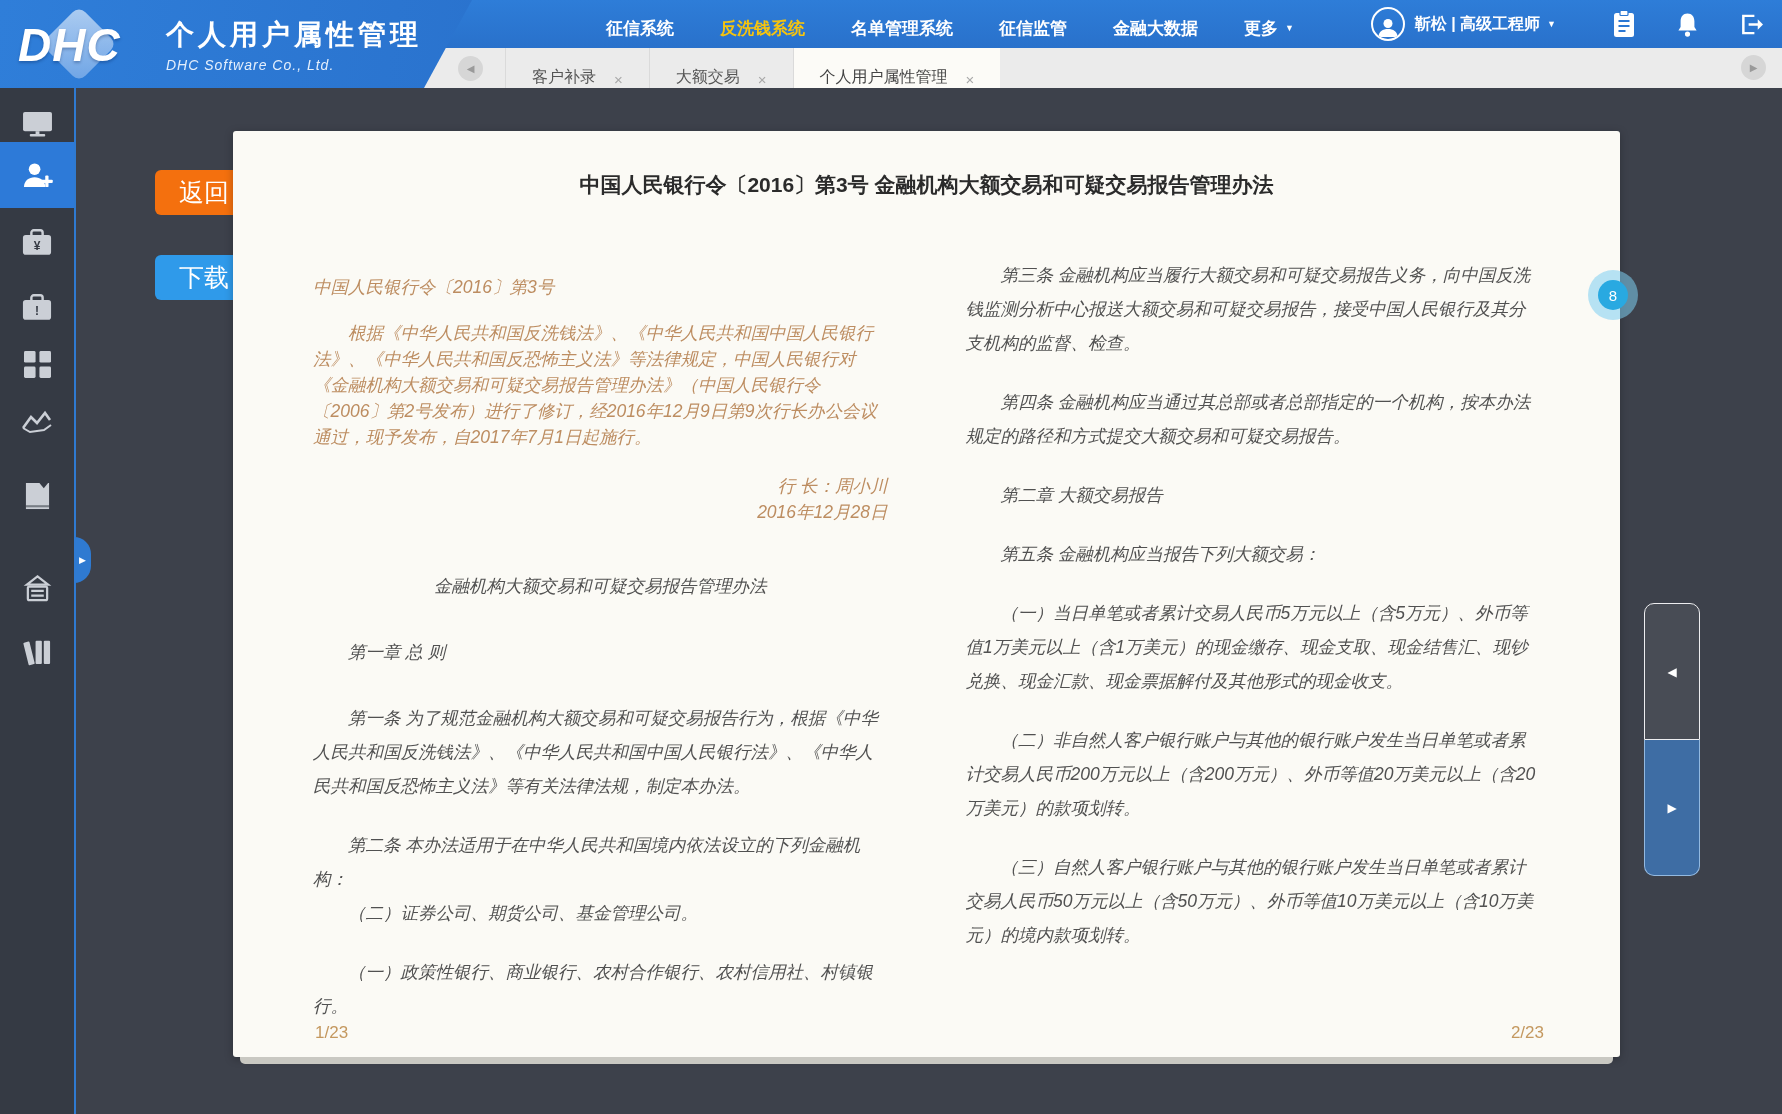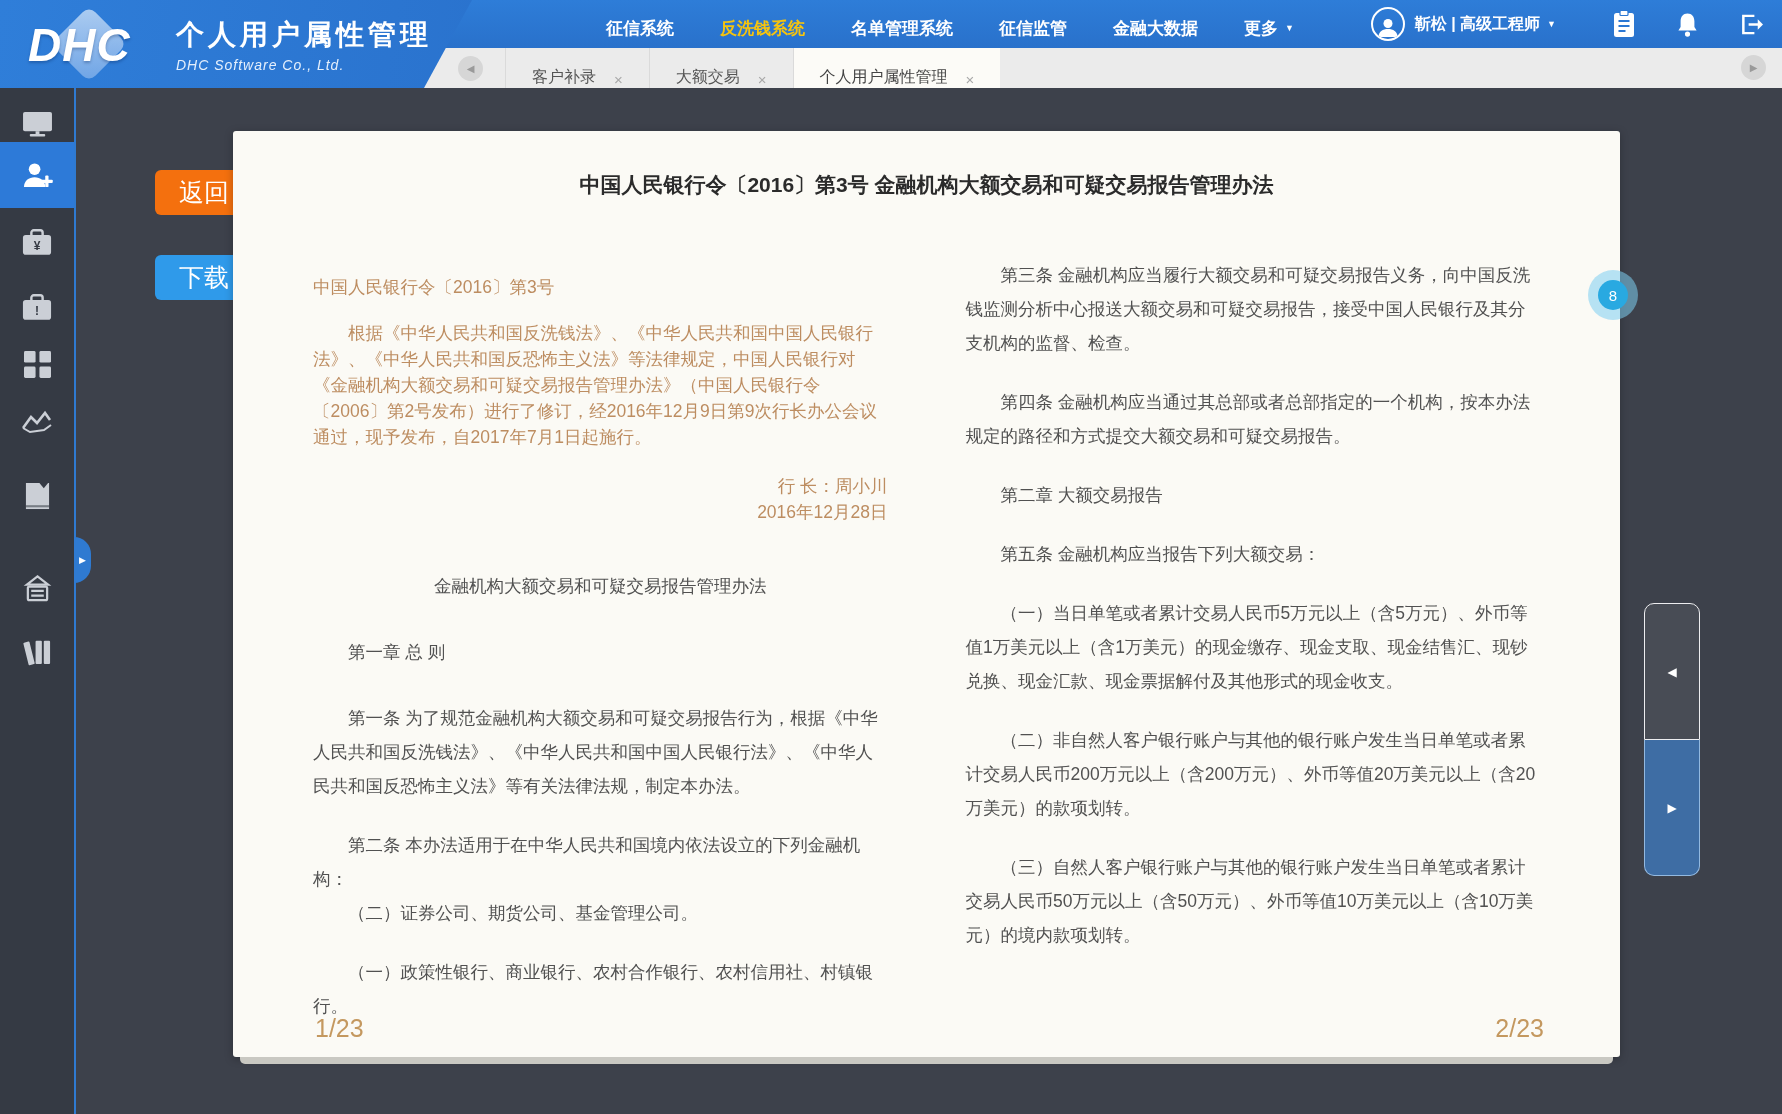--- a/index.html
+++ b/index.html
@@ -17,21 +17,21 @@
   .avatar{width:34px;height:34px;border-radius:50%;border:2.5px solid #fff;display:flex;align-items:flex-end;justify-content:center;overflow:hidden;box-sizing:border-box;}
   .user-name{color:#fff;font-size:16px;font-weight:bold;margin-left:10px;white-space:nowrap;}
   .hdr-btn{background:none;border:none;padding:0;cursor:pointer;display:flex;align-items:center;}
   .hdr-btn.clip{margin-left:56px;} .hdr-btn.bell{margin-left:40px;} .hdr-btn.out{margin-left:40px;}
 
   
   .logo-block{position:absolute;top:0;left:0;width:472px;height:88px;z-index:6;
               background:linear-gradient(100deg,#2f7ed9,#2a73ce);
               clip-path:polygon(0 0,100% 0,calc(100% - 48px) 100%,0 100%);
               display:flex;align-items:center;}
-  .logo{position:relative;width:146px;height:72px;margin-left:26px;flex:none;}
+  .logo{position:relative;width:146px;height:72px;margin-left:16px;flex:none;}
   .diamond{position:absolute;left:36px;top:9px;width:54px;height:54px;transform:rotate(45deg);
            background:linear-gradient(135deg,#d8e8fa,#83b1ea);opacity:.75;border-radius:9px;}
   .logo-text{position:absolute;left:2px;top:10px;font-size:46px;font-style:italic;font-weight:900;
              color:#fff;letter-spacing:1px;text-shadow:0 2px 3px rgba(0,30,80,.3);}
   .company{display:flex;flex-direction:column;margin-left:4px;}
   .company-cn{color:#fff;font-size:28px;font-weight:bold;letter-spacing:4px;white-space:nowrap;}
   .company-en{color:#e4effc;font-size:14px;font-style:italic;letter-spacing:1px;margin-top:3px;}
 
   
   .tabbar{position:absolute;top:48px;left:0;right:0;height:40px;background:#ebebeb;z-index:4;
@@ -63,31 +63,31 @@
        font-size:25px;display:flex;align-items:center;justify-content:center;cursor:pointer;z-index:1;
        font-family:inherit;}
   .btn-back{top:82px;background:#f4700e;}
   .btn-download{top:167px;background:#2f9aea;}
 
   .page{position:absolute;left:157px;top:43px;width:1387px;height:926px;background:#fbfaf5;
         border-radius:3px;z-index:2;box-shadow:0 2px 8px rgba(0,0,0,.25);}
   .page::after{content:"";position:absolute;left:7px;right:7px;bottom:-7px;height:7px;
                background:#c9c8c2;border-radius:0 0 5px 5px;}
   .doc-title{margin:40px 60px 0;text-align:center;font-size:21px;font-weight:bold;color:#2b2b2b;}
-  .columns{display:flex;gap:78px;padding:0 80px;margin-top:39px;}
+  .columns{display:flex;gap:78px;padding:0 80px;margin-top:39px;font-style:italic;}
   .col{flex:1;font-size:17.5px;line-height:34px;color:#515151;}
   .col-left{padding-top:36px;} .col-right{padding-top:20px;}
   .para{margin:25px 0 0;text-indent:2em;}
   .para:first-child{margin-top:0;}
   .tan{color:#bd8d61;line-height:26px;}
   .no-indent{text-indent:0;}
   .right-al{text-align:right;text-indent:0;}
   .center-al{text-align:center;text-indent:0;}
   .mt20{margin-top:20px;} .mt42{margin-top:23px;} .mt0{margin-top:0;} .mt44{margin-top:44px;} .mt32{margin-top:32px;}
-  .pageno{position:absolute;bottom:14px;font-size:25px;color:#c4985f;}
+  .pageno{position:absolute;bottom:14px;font-size:17px;color:#c4985f;}
   .pageno.l{left:82px;} .pageno.r{right:76px;}
 
   
   .badge-halo{position:absolute;left:1512px;top:182px;width:50px;height:50px;border-radius:50%;
               background:rgba(125,206,240,.55);display:flex;align-items:center;justify-content:center;z-index:4;cursor:pointer;}
   .badge{width:30px;height:30px;border-radius:50%;background:#29a9e1;color:#fff;font-size:15px;
          display:flex;align-items:center;justify-content:center;}
 
   
   .pager{position:absolute;left:1568px;top:515px;width:56px;z-index:4;}

